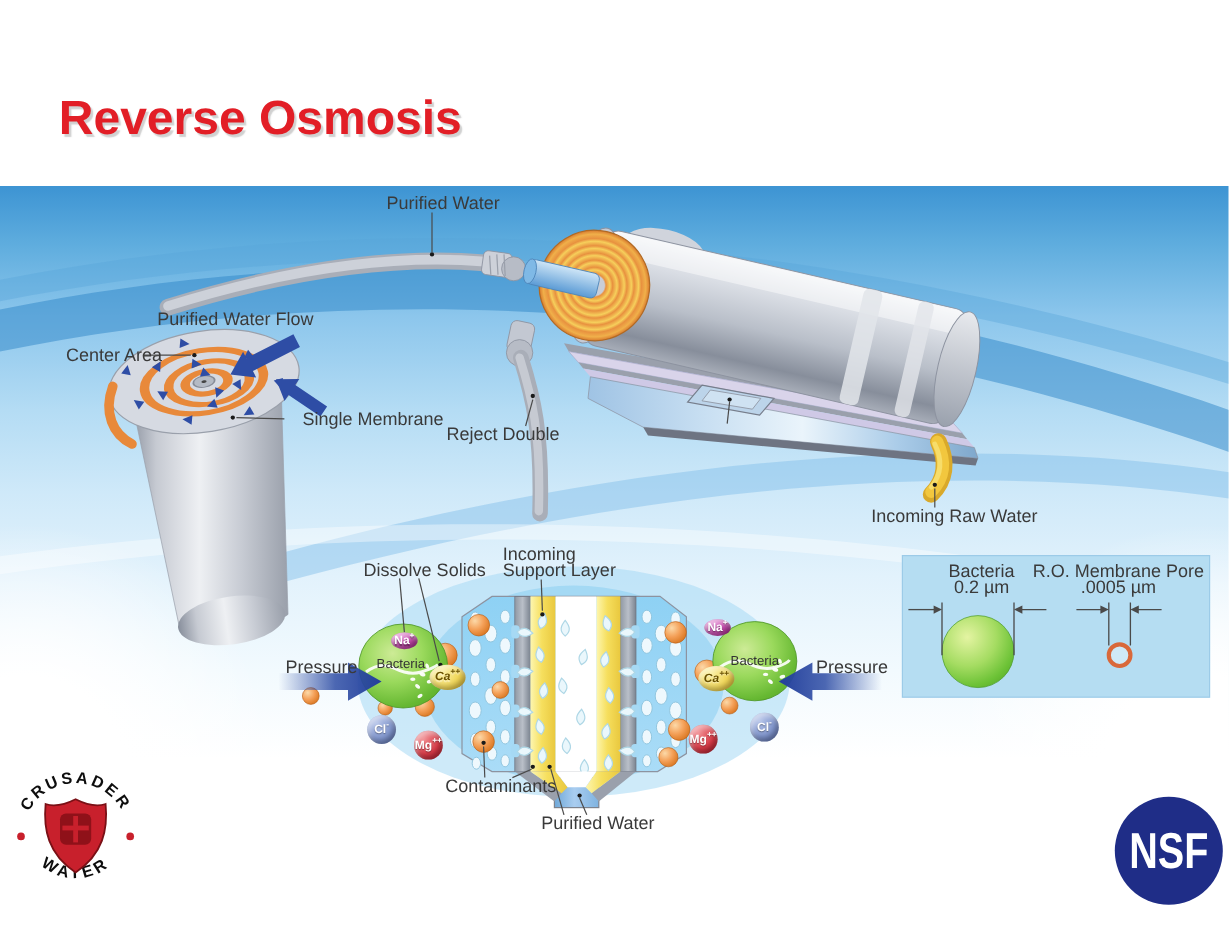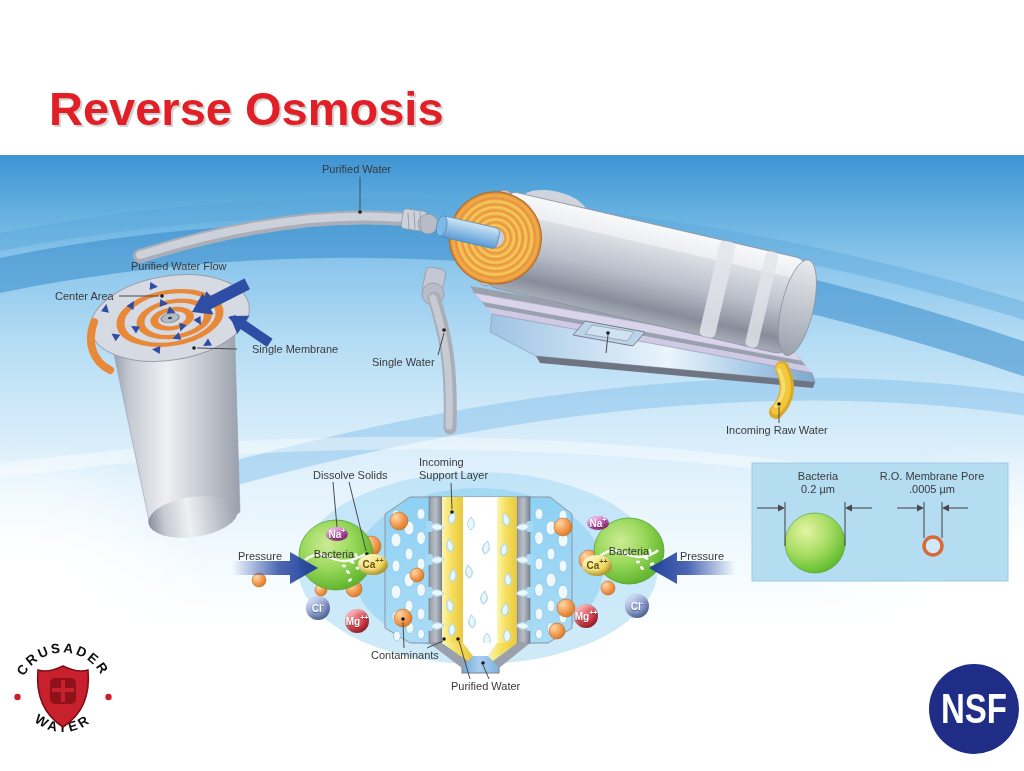--- a/index.html
+++ b/index.html
@@ -1,35 +1,35 @@
 <!DOCTYPE html>
 <html><head>
 <meta charset="utf-8">
 <style>
   html,body{margin:0;padding:0;background:#fff;}
   .slide{position:relative;width:1024px;height:771px;background:#fff;overflow:hidden;
          font-family:"Liberation Sans",sans-serif;}
-  .title{position:absolute;left:49px;top:50px;font-size:47px;font-weight:bold;color:#e21e26;
+  .title{position:absolute;left:49px;top:50px;font-size:40px;font-weight:bold;color:#e21e26;
          letter-spacing:0px;text-shadow:2px 2px 1px rgba(120,120,120,.35);}
   .diagram-bg{position:absolute;left:0;top:155px;width:1024px;height:492px;
     background:
       radial-gradient(circle 280px at 2% 100%, #ffffff 30%, rgba(255,255,255,0) 75%),
       radial-gradient(circle 280px at 98% 100%, #ffffff 30%, rgba(255,255,255,0) 75%),
       linear-gradient(180deg,#3d94d3 0%,#5fadde 10%,#8cc6ec 22%,#b4dcf4 38%,#cfe9f9 52%,#e2f2fc 66%,#f2fafe 82%,#ffffff 97%);}
   .bgsvg,.art{position:absolute;left:0;top:0;}
   .bgsvg{top:155px;}
   .labels{position:absolute;left:0;top:0;width:1024px;height:771px;pointer-events:none;}
-  .lbl{position:absolute;font-size:11px;line-height:13px;color:#3a3a3a;white-space:nowrap;}
+  .lbl{position:absolute;font-size:15px;line-height:13px;color:#3a3a3a;white-space:nowrap;}
   .lbl.c{text-align:center;}
   .ion{position:absolute;border-radius:50%;display:flex;align-items:center;justify-content:center;
        font-weight:bold;font-size:10px;color:#fff;text-shadow:0 1px 1px rgba(0,0,0,.4);
        box-shadow:inset -2px -3px 4px rgba(0,0,0,.28), inset 2px 3px 4px rgba(255,255,255,.55);}
   .ion .ch{font-size:7px;position:relative;top:-4px;line-height:1;}
   .ion.na{width:22px;height:14px;background:radial-gradient(circle at 35% 30%,#e17fd0,#c247a8 55%,#9c2384);}
-  .ion.ca{width:30px;height:21px;background:radial-gradient(circle at 35% 30%,#fbf0a6,#f1d75a 55%,#dcb52f);color:#6b5200;text-shadow:0 1px 1px rgba(255,255,255,.5);}
+  .ion.ca{width:30px;height:21px;background:radial-gradient(circle at 35% 30%,#fbf0a6,#f1d75a 55%,#dcb52f);color:#6b5200;text-shadow:0 1px 1px rgba(255,255,255,.5);font-style:italic;}
   .ion.cl{width:24px;height:24px;background:radial-gradient(circle at 35% 30%,#b3c2e8,#8095cc 55%,#5e74b4);text-align:center;}
   .ion.mg{width:24px;height:24px;background:radial-gradient(circle at 35% 30%,#f08a8e,#d63a46 55%,#b01c2c);}
   .bact-lbl{position:absolute;font-size:11px;color:#333;width:56px;text-align:center;}
 </style>
 </head>
 <body>
 
 <div class="slide">
 
   <h1 class="title">Reverse Osmosis</h1>
@@ -442,23 +442,23 @@
       <circle cx="974" cy="709" r="45" fill="#1f2d87"></circle>
       <text x="974" y="723" text-anchor="middle" font-size="42" font-weight="bold" fill="#ffffff" textLength="66" lengthAdjust="spacingAndGlyphs">NSF</text>
     </g>
   </svg>
 
   <div class="labels">
     <div class="lbl" style="left:322px;top:163px">Purified Water</div>
     <div class="lbl" style="left:131px;top:260px">Purified Water Flow</div>
     <div class="lbl" style="left:55px;top:290px">Center Area</div>
     <div class="lbl" style="left:252px;top:343px">Single Membrane</div>
-    <div class="lbl" style="left:372px;top:356px">Single Water</div>
+    <div class="lbl" style="left:372px;top:356px">Reject Double</div>
     <div class="lbl" style="left:726px;top:424px">Incoming Raw Water</div>
-    <div class="lbl" style="left:313px;top:469px">Dissolve Solids</div>
+    <div class="lbl" style="left:303px;top:469px">Dissolve Solids</div>
     <div class="lbl" style="left:419px;top:456px">
       <div>Incoming</div>
       <div>Support Layer</div>
     </div>
     <div class="lbl" style="left:238px;top:550px">Pressure</div>
     <div class="lbl" style="left:680px;top:550px">Pressure</div>
     <div class="bact-lbl" style="left:306px;top:548px">Bacteria</div>
     <div class="bact-lbl" style="left:601px;top:545px">Bacteria</div>
     <div class="lbl" style="left:371px;top:649px">Contaminants</div>
     <div class="lbl" style="left:451px;top:680px">Purified Water</div>

